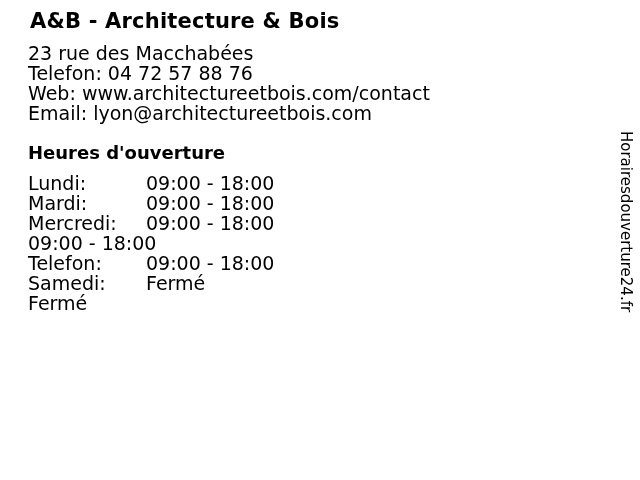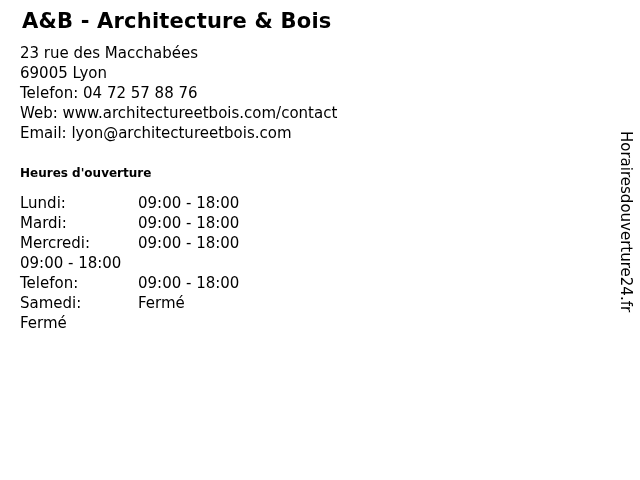--- a/index.html
+++ b/index.html
@@ -4,49 +4,49 @@
 <style>
   * { margin: 0; padding: 0; box-sizing: border-box; }
   html, body {
     width: 640px; height: 480px;
     background: #ffffff;
     color: #000000;
     font-family: "DejaVu Sans", "Liberation Sans", sans-serif;
   }
   body { position: relative; overflow: hidden; }
 
-  .page { padding: 9px 0 0 20px; }
+  .page { padding: 9px 0 0 28px; }
 
   .business-title {
     font-size: 21px;
     font-weight: bold;
     line-height: 24px;
     margin-left: 2px;
     margin-bottom: 10px;
     letter-spacing: 0.2px;
   }
 
   .contact-line {
-    font-size: 15px;
+    font-size: 19px;
     line-height: 20px;
     white-space: nowrap;
   }
 
   .hours-heading {
-    font-size: 12px;
+    font-size: 18px;
     font-weight: bold;
     line-height: 22px;
     margin-top: 19px;
   }
 
   .hours-table { margin-top: 9px; }
 
   .hours-row {
     display: flex;
-    font-size: 15px;
+    font-size: 19px;
     line-height: 20px;
   }
   .hours-row .day { width: 118px; flex: 0 0 118px; }
   .hours-row .time { white-space: nowrap; }
 
   .watermark {
     position: absolute;
     top: 131px;
     right: 7px;
     writing-mode: vertical-rl;
@@ -58,21 +58,20 @@
 </style>
 </head>
 <body>
 
 <div class="page">
 
   <h1 class="business-title">A&amp;B - Architecture &amp; Bois</h1>
 
   <div class="contact-block">
     <div class="contact-line">23 rue des Macchabées</div>
-    <div class="contact-line">69005 Lyon</div>
     <div class="contact-line"><span>Telefon:</span> <span>04 72 57 88 76</span></div>
     <div class="contact-line"><span>Web:</span> <span>www.architectureetbois.com/contact</span></div>
     <div class="contact-line"><span>Email:</span> <span>lyon@architectureetbois.com</span></div>
   </div>
 
   <h2 class="hours-heading">Heures d'ouverture</h2>
 
   <div class="hours-table">
     <div class="hours-row">
       <span class="day">Lundi:</span>

